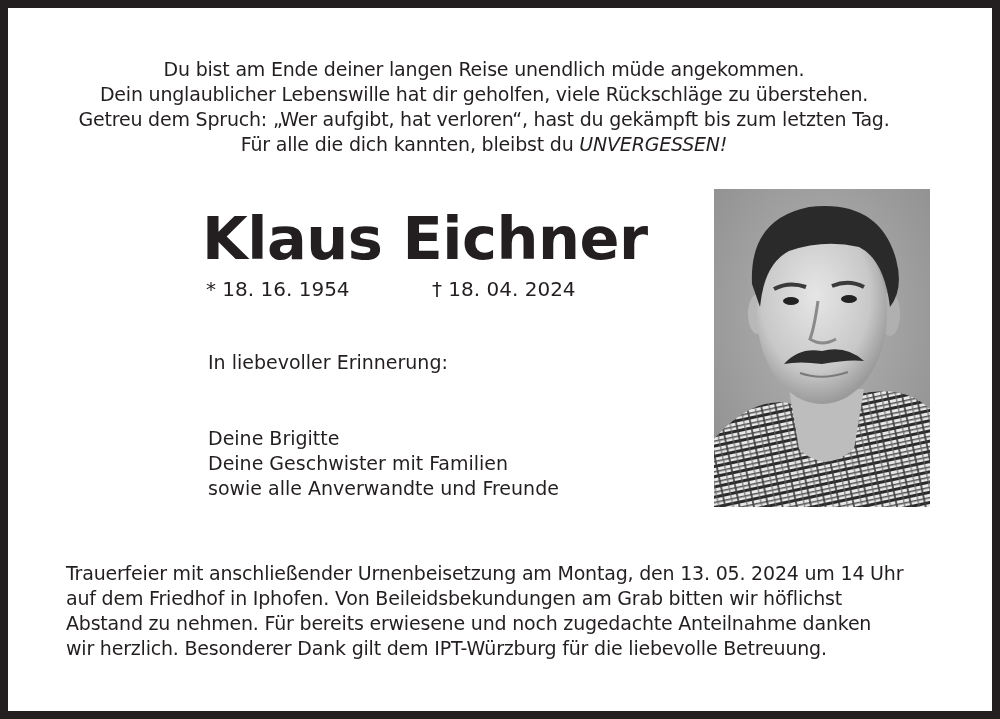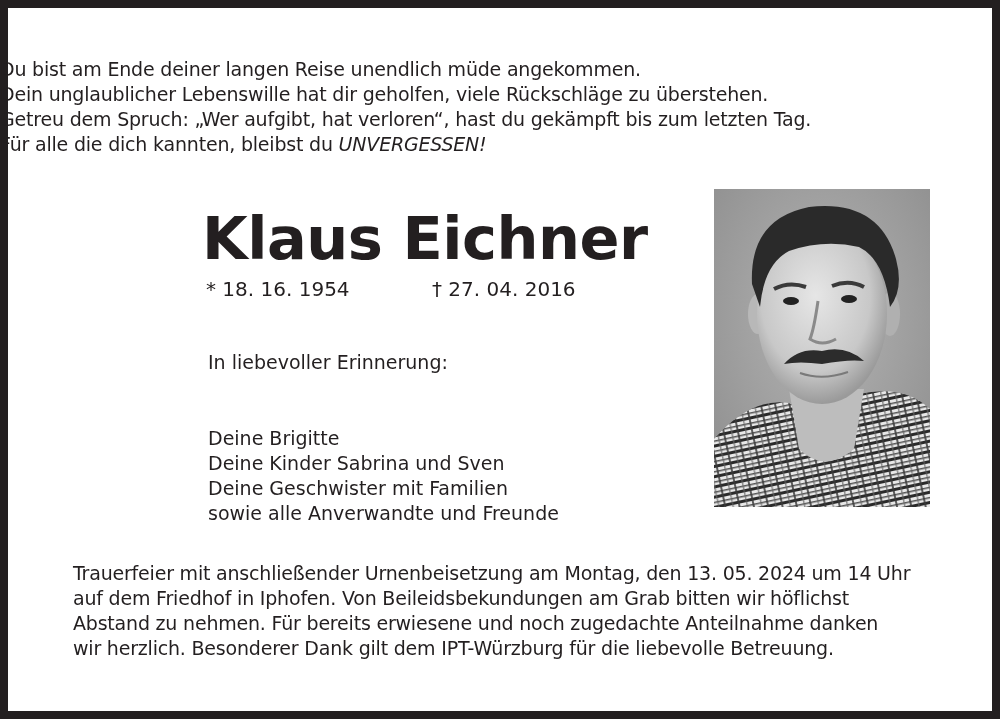--- a/index.html
+++ b/index.html
@@ -1,54 +1,53 @@
 <!DOCTYPE html>
 <html><head>
 <meta charset="utf-8">
 <style>
   html, body { margin: 0; padding: 0; background: #231f20; }
   body { width: 1000px; height: 719px; position: relative; overflow: hidden;
          font-family: "DejaVu Sans", "Liberation Sans", sans-serif; color: #231f20; }
   .frame { position: absolute; left: 8px; top: 8px; width: 984px; height: 703px; background: #ffffff; }
-  .verse { position: absolute; left: 0; width: 968px; top: 57px; 
+  .verse { position: absolute; left: 0; width: 968px; top: 57px; text-align: center;
            font-size: 19px; line-height: 25px; letter-spacing: -0.2px; }
   .verse .line { display: block; white-space: nowrap; }
   .verse em { }
   .name { position: absolute; left: 202px; top: 203px; font-size: 59px; line-height: 72px;
           font-weight: 700; letter-spacing: -0.5px; white-space: nowrap; }
   .birth { position: absolute; left: 206px; top: 276px; font-size: 20px; line-height: 26px; white-space: nowrap; }
   .death { position: absolute; left: 432px; top: 276px; font-size: 20px; line-height: 26px; white-space: nowrap; }
   .memory { position: absolute; left: 208px; top: 350px; font-size: 19px; line-height: 25px; white-space: nowrap; }
   .mourners { position: absolute; left: 208px; top: 382px; font-size: 19px; line-height: 25px; margin-top: 44px; }
   .mourners .line { display: block; white-space: nowrap; }
   .photo { position: absolute; left: 714px; top: 189px; width: 216px; height: 318px; overflow: hidden;
            background: #a8a8a8; }
-  .notice { position: absolute; left: 73px; top: 561px; font-size: 19px; line-height: 25px; letter-spacing: -0.2px; }
+  .notice { position: absolute; left: 66px; top: 561px; font-size: 19px; line-height: 25px; letter-spacing: -0.2px; }
   .notice .line { display: block; white-space: nowrap; }
 </style>
 </head>
 <body>
 
 <div class="frame"></div>
 
 <div class="verse">
   <span class="line">Du bist am Ende deiner langen Reise unendlich müde angekommen.</span>
   <span class="line">Dein unglaublicher Lebenswille hat dir geholfen, viele Rückschläge zu überstehen.</span>
   <span class="line">Getreu dem Spruch: „Wer aufgibt, hat verloren“, hast du gekämpft bis zum letzten Tag.</span>
   <span class="line"><span>Für alle die dich kannten, bleibst du </span><em>UNVERGESSEN!</em></span>
 </div>
 
 <div class="name">Klaus Eichner</div>
 <div class="birth">* 18. 16. 1954</div>
-<div class="death">† 27. 04. 2016</div>
+<div class="death">† 18. 04. 2024</div>
 
 <div class="memory">In liebevoller Erinnerung:</div>
 <div class="mourners">
   <span class="line">Deine Brigitte</span>
-  <span class="line">Deine Kinder Sabrina und Sven</span>
   <span class="line">Deine Geschwister mit Familien</span>
   <span class="line">sowie alle Anverwandte und Freunde</span>
 </div>
 
 <div class="photo" title="Black-and-white portrait of a man with dark hair, mustache and checkered shirt">
   <svg width="216" height="318" viewBox="0 0 216 318">
     <defs>
       <radialGradient id="bg" cx="50%" cy="40%" r="70%">
         <stop offset="0%" stop-color="#b4b4b4"></stop>
         <stop offset="100%" stop-color="#8f8f8f"></stop>

